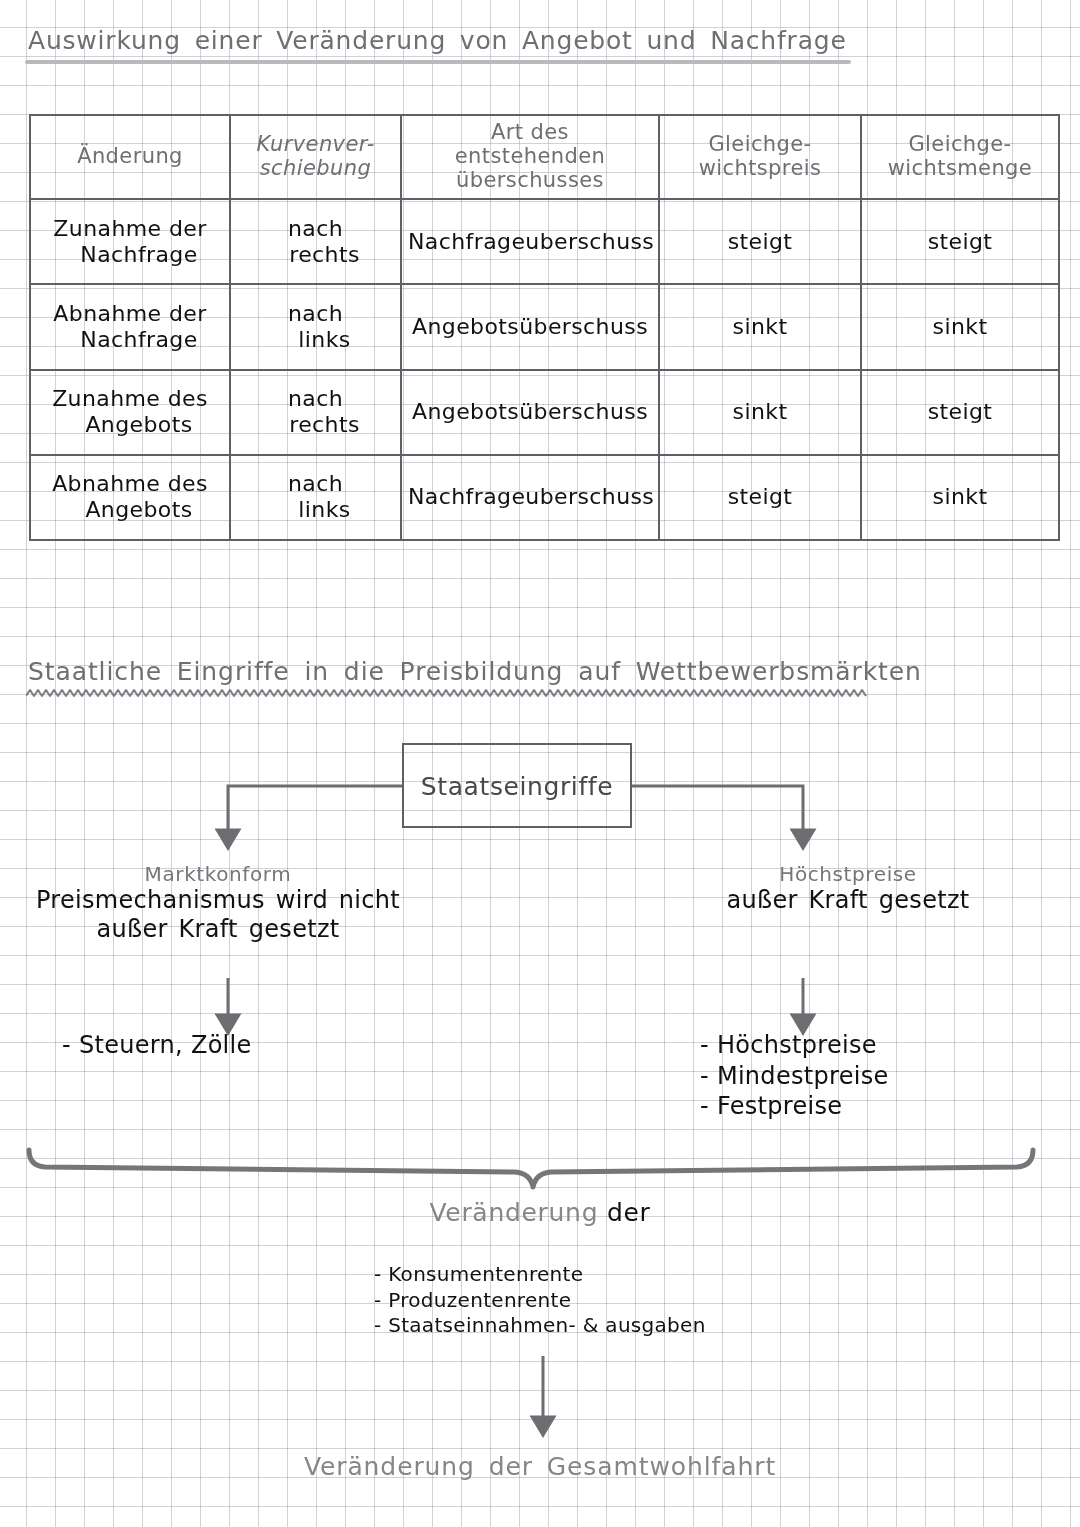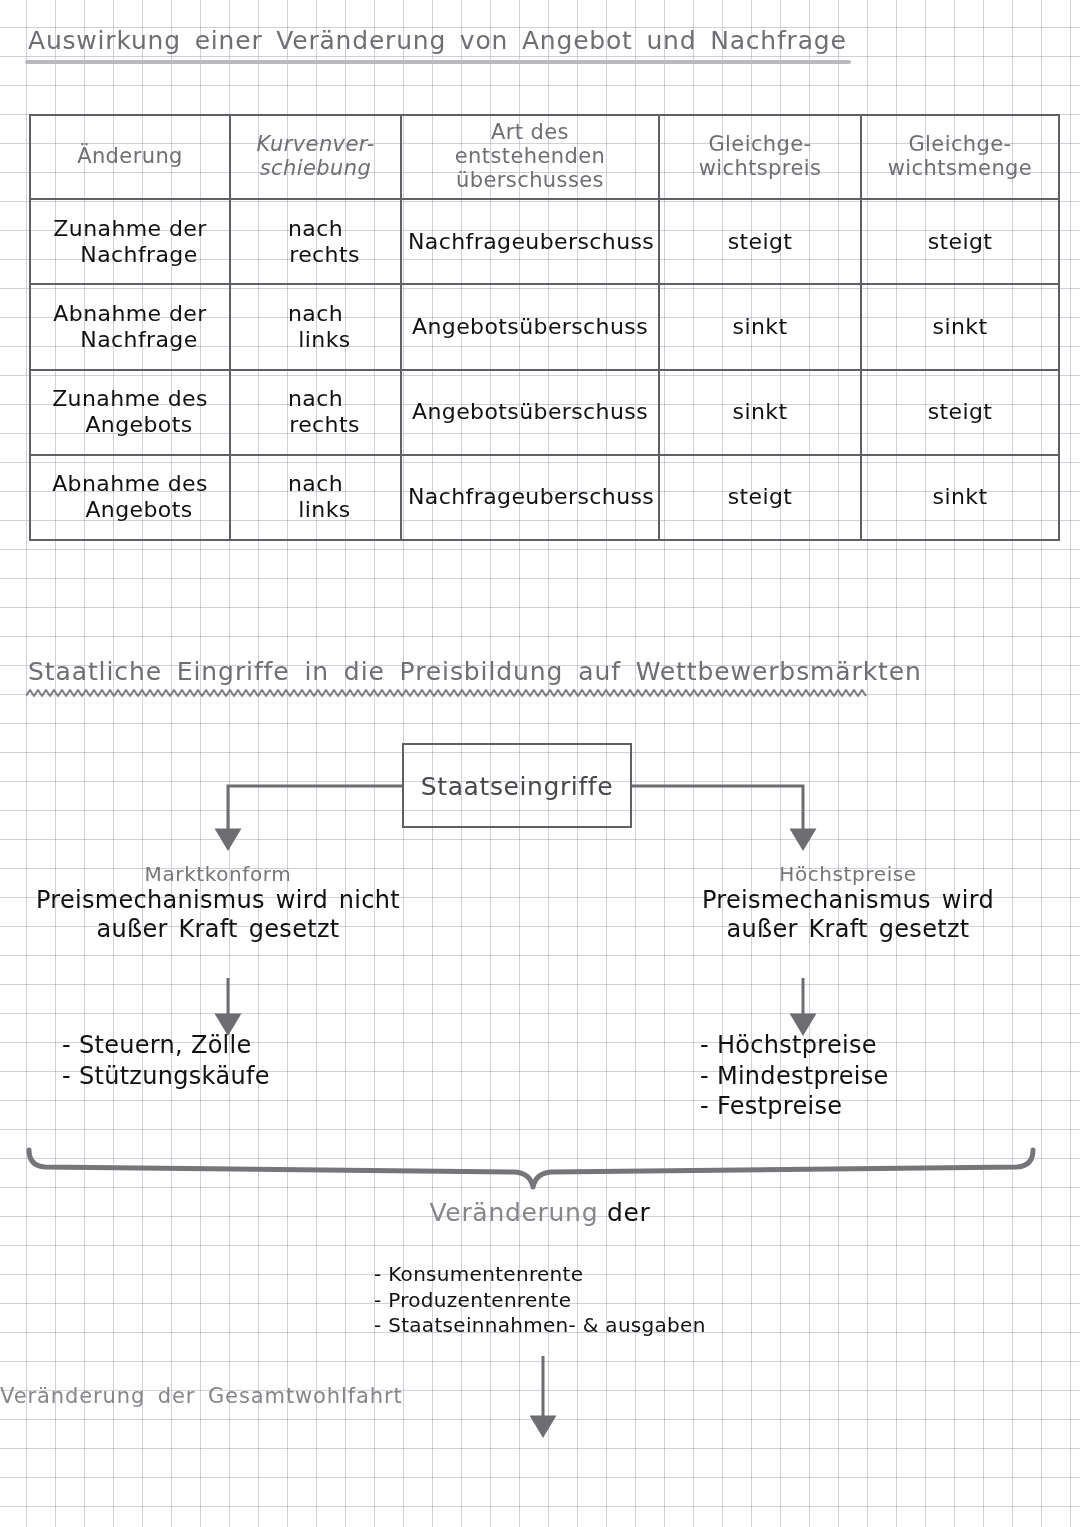--- a/index.html
+++ b/index.html
@@ -139,23 +139,23 @@
   #mid-label .w2 { color:#111;margin-top:36px; }
 
   #list-bottom {
     left:374px; top:1262px;
     font-size:20px; color:#111;
     line-height:1.28; letter-spacing:0.3px;
   }
   #list-bottom div { white-space:nowrap; }
 
   #final-label {
-    left:0; right:0; top:1384px;
-    text-align:left;
-    font-size:21px;
+    left:0; right:0; top:1452px;
+    text-align:center;
+    font-size:25px;
     color:#86868a;
     letter-spacing:0.9px;
     word-spacing:5px;
   }
 </style>
 </head>
 <body>
 
 <div class="abs hand" id="title1">Auswirkung einer Veränderung von Angebot und Nachfrage</div>
 <div class="abs" id="title1-underline"></div>
@@ -279,28 +279,26 @@
   <div class="hand branch-title">Marktkonform</div>
   <div class="hand branch-body">
     <div>Preismechanismus wird nicht</div>
     <div>außer Kraft gesetzt</div>
   </div>
 </div>
 
 <div class="abs" id="branch-right">
   <div class="hand branch-title">Höchstpreise</div>
   <div class="hand branch-body">
-    <div>Preismechanismus wird</div>
     <div>außer Kraft gesetzt</div>
   </div>
 </div>
 
 <div class="abs hand bullets" id="list-left">
   <div>- Steuern, Zölle</div>
-  <div>- Stützungskäufe</div>
 </div>
 
 <div class="abs hand bullets" id="list-right">
   <div>- Höchstpreise</div>
   <div>- Mindestpreise</div>
   <div>- Festpreise</div>
 </div>
 
 <div class="abs hand" id="mid-label">
   <span class="w1">Veränderung</span>

